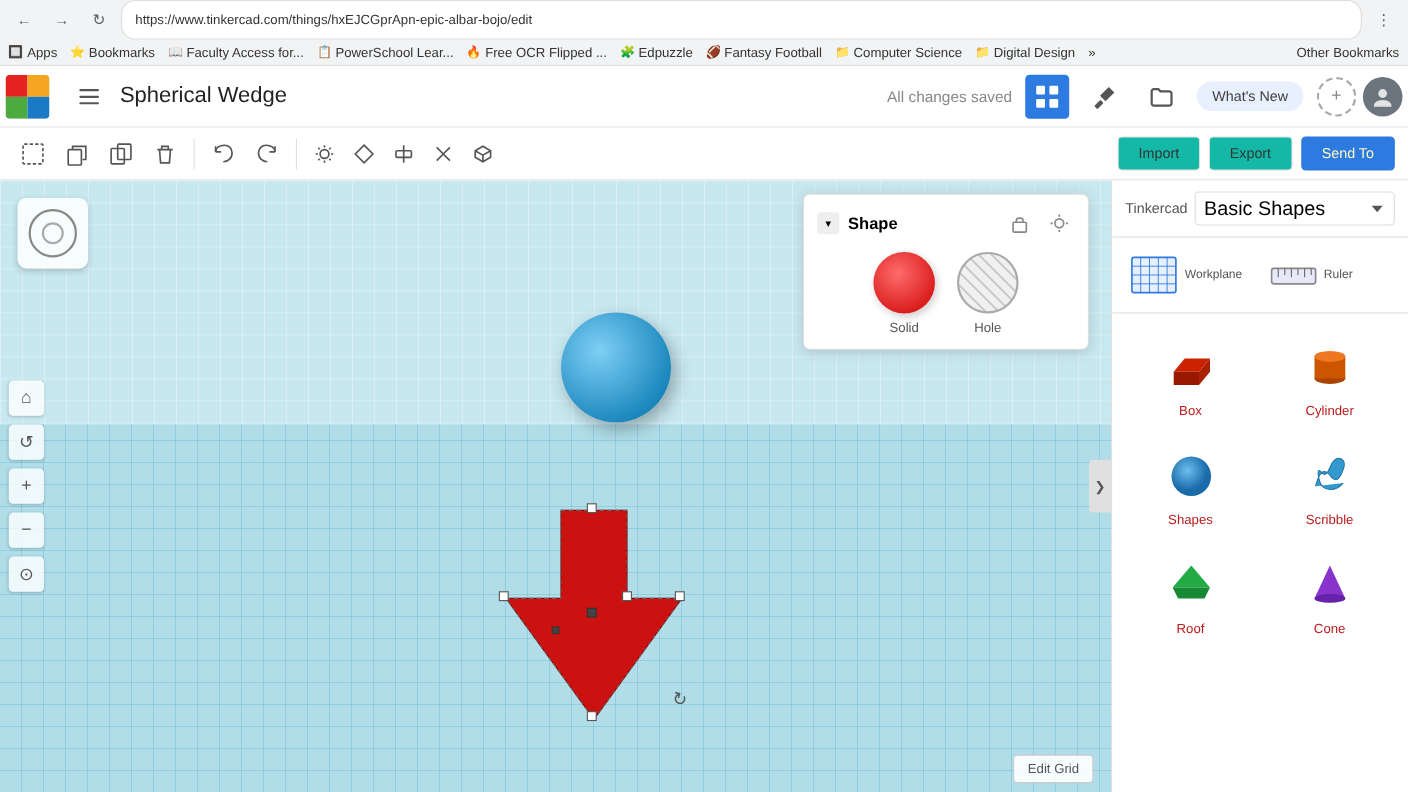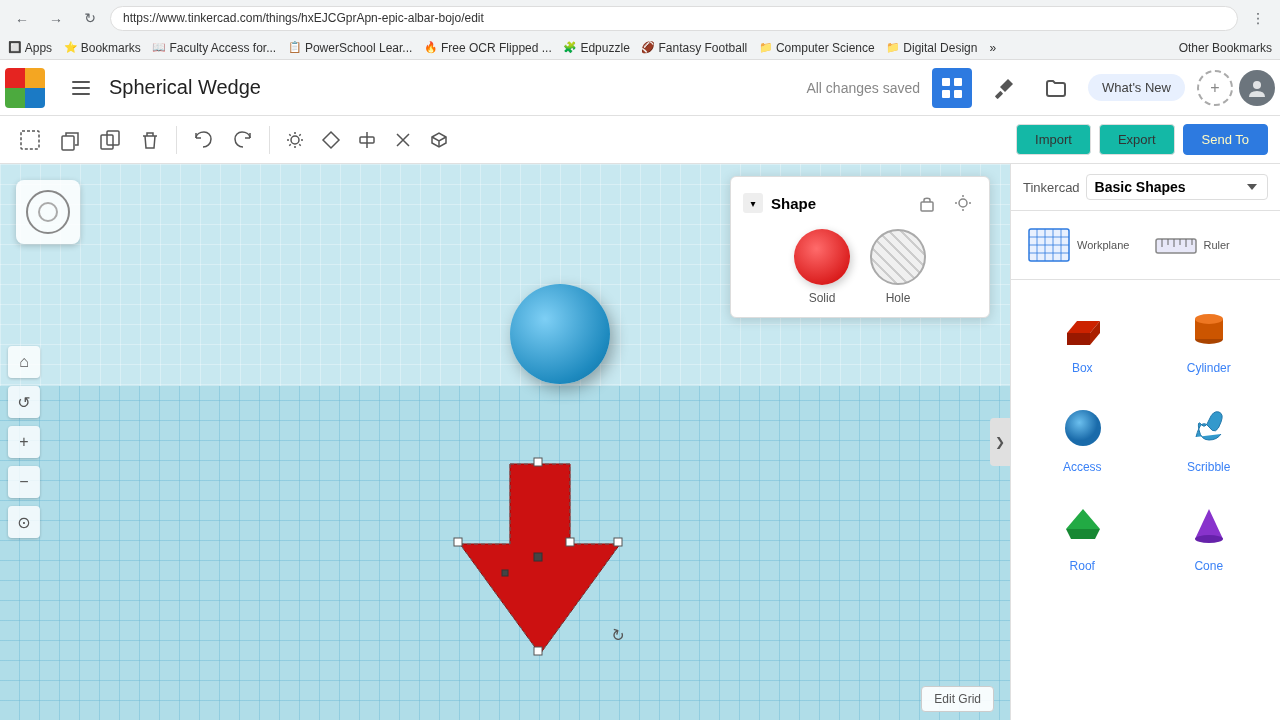--- a/index.html
+++ b/index.html
@@ -17,21 +17,21 @@
       border-radius: 50%;
       border: none;
       background: transparent;
       cursor: pointer;
       display: flex; align-items: center; justify-content: center;
       color: #5f6368;
       font-size: 14px;
     }
     .address-bar {
       flex: 1;
-      height: 25px;
+      height: 36px;
       border-radius: 13px;
       border: 1px solid #ddd;
       background: #fff;
       padding: 0 12px;
       font-size: 12px;
       color: #333;
       display: flex; align-items: center;
     }
     .bookmarks-bar {
       height: 24px;
@@ -384,22 +384,22 @@
     .library-dropdown {
       display: flex; align-items: center; gap: 4px;
       cursor: pointer;
       padding: 4px 8px;
       border: 1px solid #ddd;
       border-radius: 4px;
       background: #fff;
       flex: 1;
     }
     .library-dropdown-label {
-      font-size: 14px;
-      font-weight: 700;
+      font-size: 18px;
+      font-weight: 400;
       flex: 1;
     }
     .workplane-ruler {
       display: flex;
       gap: 0;
       padding: 8px;
       border-bottom: 1px solid #e0e0e0;
     }
     .wp-item {
       flex: 1;
@@ -421,21 +421,21 @@
     }
     .shape-item {
       display: flex;
       flex-direction: column;
       align-items: center;
       gap: 6px;
       cursor: pointer;
       padding: 8px;
       border-radius: 6px;
     }
-    .shape-item-label { font-size: 12px; color: #3b82f6; }
+    .shape-item-label { font-size: 12px; color: #b91c1c; }
     .shape-thumb { width: 60px; height: 55px; display: flex; align-items: center; justify-content: center; }
 
     
     .collapse-toggle {
       position: absolute;
       right: 270px;
       top: 50%;
       transform: translateY(-50%);
       width: 20px; height: 48px;
       background: #e0e0e0;
@@ -788,21 +788,21 @@
           <svg width="55" height="50" viewBox="0 0 55 50">
             <circle cx="28" cy="26" r="18" fill="url(#sph-grad)"></circle>
             <defs>
               <radialGradient id="sph-grad" cx="40%" cy="35%">
                 <stop offset="0%" stop-color="#6bbfee"></stop>
                 <stop offset="100%" stop-color="#1a6baa"></stop>
               </radialGradient>
             </defs>
           </svg>
         </div>
-        <span class="shape-item-label">Access</span>
+        <span class="shape-item-label">Shapes</span>
       </div>
 
       <div class="shape-item">
         <div class="shape-thumb">
           <svg width="55" height="50" viewBox="0 0 55 50">
             <path d="M15 35 Q20 15 28 25 Q35 35 40 20 Q43 12 38 10 Q32 8 28 18 Q24 28 20 22 Q16 18 18 28 Q20 38 28 38 Q36 38 40 32" fill="#3399cc" stroke="#2277aa" stroke-width="1"></path>
           </svg>
         </div>
         <span class="shape-item-label">Scribble</span>
       </div>

